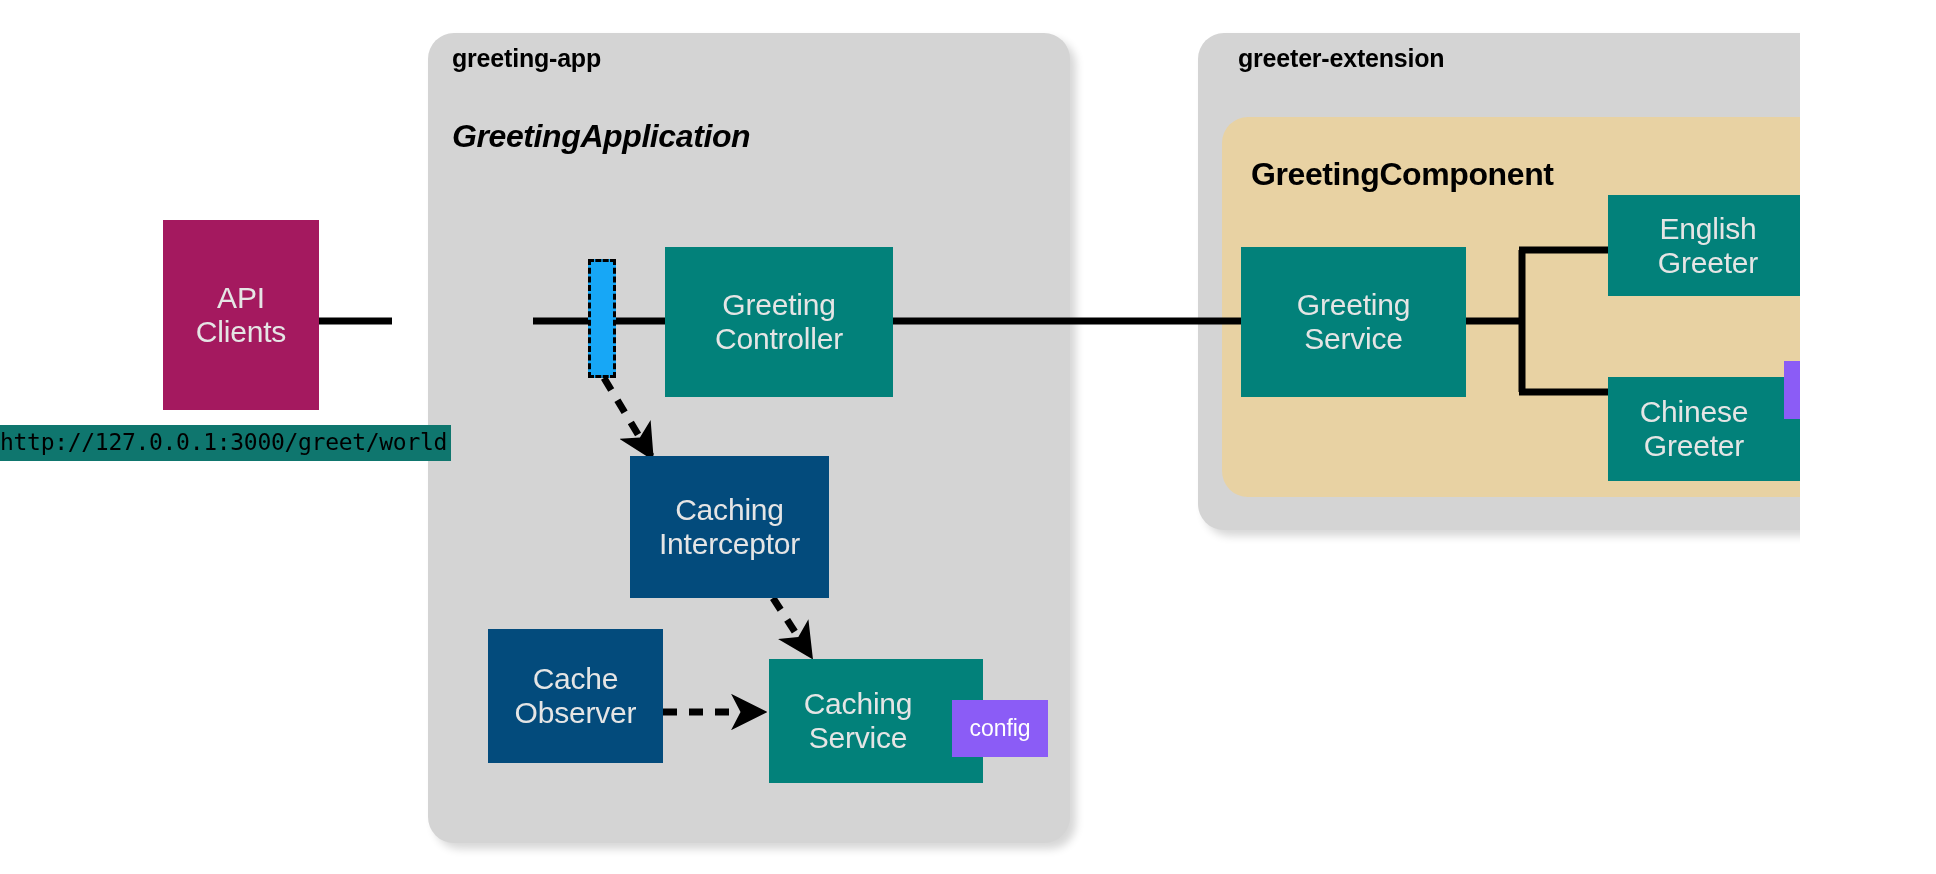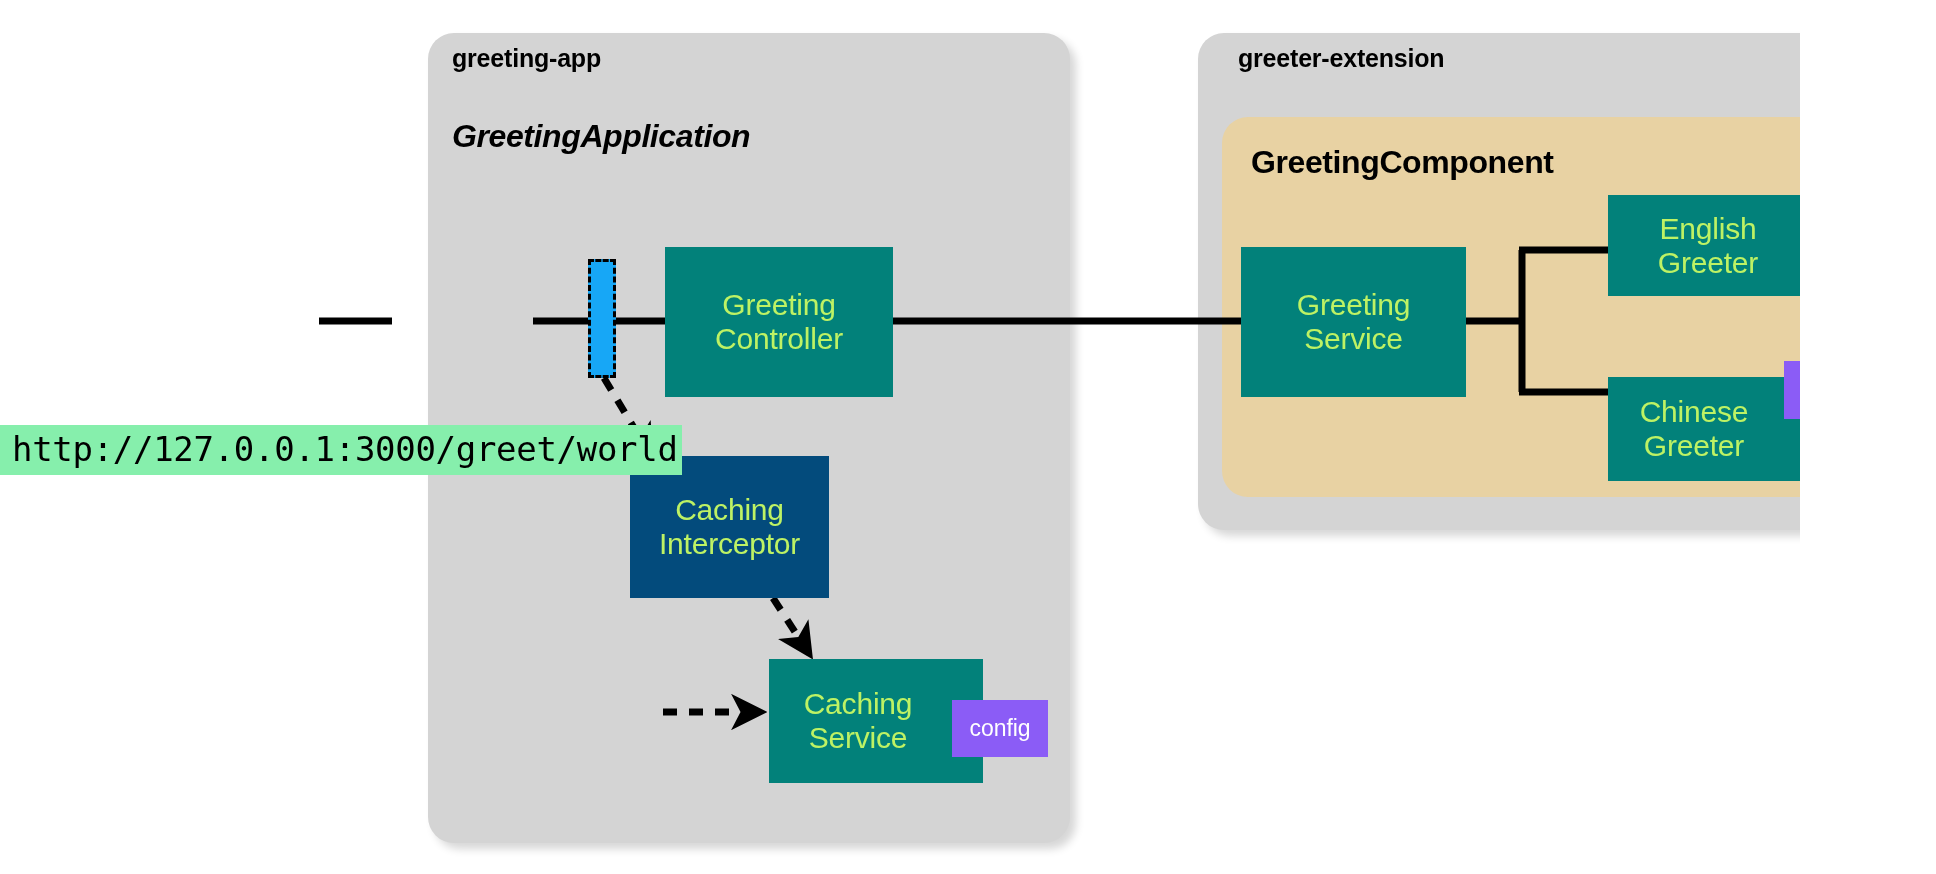--- a/index.html
+++ b/index.html
@@ -54,21 +54,21 @@
     pointer-events: none;
   }
 
   
   .node {
     position: absolute;
     display: flex;
     align-items: center;
     justify-content: center;
     text-align: center;
-    color: #bef264;
+    color: #e5e5e5;
     font-size: 30px;
     line-height: 1.13;
     letter-spacing: -0.2px;
     box-sizing: border-box;
     padding: 2px 6px;
   }
   .node-magenta { background: #a4195f; }
   .node-blue    { background: #0c76bb; }
   .node-teal    { background: #02817a; }
   .node-navy    { background: #034b7c; }
@@ -87,43 +87,43 @@
     font-size: 23px;
     display: flex;
     align-items: center;
     justify-content: center;
     letter-spacing: -0.1px;
     box-sizing: border-box;
   }
 
   .url-label {
     position: absolute;
-    background: #86efac;
+    background: #0f766e;
     color: #000000;
     font-family: "DejaVu Sans Mono", monospace;
-    font-size: 34px;
+    font-size: 23px;
     line-height: 1.25;
     letter-spacing: -0.3px;
-    padding: 3px 4px 4px 12px;
+    padding: 3px 4px 4px 0;
     white-space: nowrap;
   }
 </style>
 </head>
 <body>
 
 <div id="canvas">
 
   <div class="panel panel-outer" style="left:428px; top:33px; width:642px; height:810px;"></div>
   <div class="panel-tag" style="left:452px; top:44px;">greeting-app</div>
   <div class="panel-title" style="left:452px; top:118px;font-style:italic;">GreetingApplication</div>
 
   <div class="panel panel-outer" style="left:1198px; top:33px; width:680px; height:497px;"></div>
   <div class="panel-tag" style="left:1238px; top:44px;">greeter-extension</div>
   <div class="panel panel-inner" style="left:1222px; top:117px; width:633px; height:380px; box-shadow:none;"></div>
-  <div class="panel-title" style="left:1251px; top:144px;">GreetingComponent</div>
+  <div class="panel-title" style="left:1251px; top:156px;">GreetingComponent</div>
 
   <svg class="edge-layer" viewBox="0 0 1936 874" width="1936" height="874">
     <defs>
       <marker id="arrowhead" viewBox="0 0 10 10" refX="8.5" refY="5" markerWidth="5.2" markerHeight="5.2" orient="auto-start-reverse">
         <path d="M 0 0 L 10 5 L 0 10 L 2.6 5 z" fill="#000000"></path>
       </marker>
     </defs>
 
     <line x1="319" y1="321" x2="392" y2="321" stroke="#000000" stroke-width="7"></line>
 
@@ -138,38 +138,50 @@
     <line x1="1519" y1="250" x2="1610" y2="250" stroke="#000000" stroke-width="7"></line>
     <line x1="1519" y1="392" x2="1610" y2="392" stroke="#000000" stroke-width="7"></line>
 
     <line x1="604" y1="378" x2="651" y2="456" stroke="#000000" stroke-width="7" stroke-dasharray="14,12" marker-end="url(#arrowhead)"></line>
 
     <line x1="773" y1="598" x2="810" y2="655" stroke="#000000" stroke-width="7" stroke-dasharray="14,12" marker-end="url(#arrowhead)"></line>
 
     <line x1="663" y1="712" x2="762" y2="712" stroke="#000000" stroke-width="7" stroke-dasharray="14,12" marker-end="url(#arrowhead)"></line>
   </svg>
 
+  <div class="node node-magenta" style="left:163px; top:220px; width:156px; height:190px;">
+    <div>
+      <div>API</div>
+      <div>Clients</div>
+    </div>
+  </div>
 
 
   <div class="node-cyan" style="left:588px; top:259px; width:28px; height:119px;"></div>
 
   <div class="node node-teal" style="left:665px; top:247px; width:228px; height:150px;">
     <div>
       <div>Greeting</div>
       <div>Controller</div>
     </div>
   </div>
 
   <div class="node node-navy" style="left:630px; top:456px; width:199px; height:142px;">
     <div>
       <div>Caching</div>
       <div>Interceptor</div>
     </div>
   </div>
 
+  <div class="node node-navy" style="left:488px; top:629px; width:175px; height:134px;">
+    <div>
+      <div>Cache</div>
+      <div>Observer</div>
+    </div>
+  </div>
 
   <div class="node node-teal" style="left:769px; top:659px; width:214px; height:124px;">
     <div style="transform:translateX(-18px);">
       <div>Caching</div>
       <div>Service</div>
     </div>
   </div>
   <div class="badge" style="left:952px; top:700px; width:96px; height:57px;">config</div>
 
   <div class="node node-teal" style="left:1241px; top:247px; width:225px; height:150px;">

